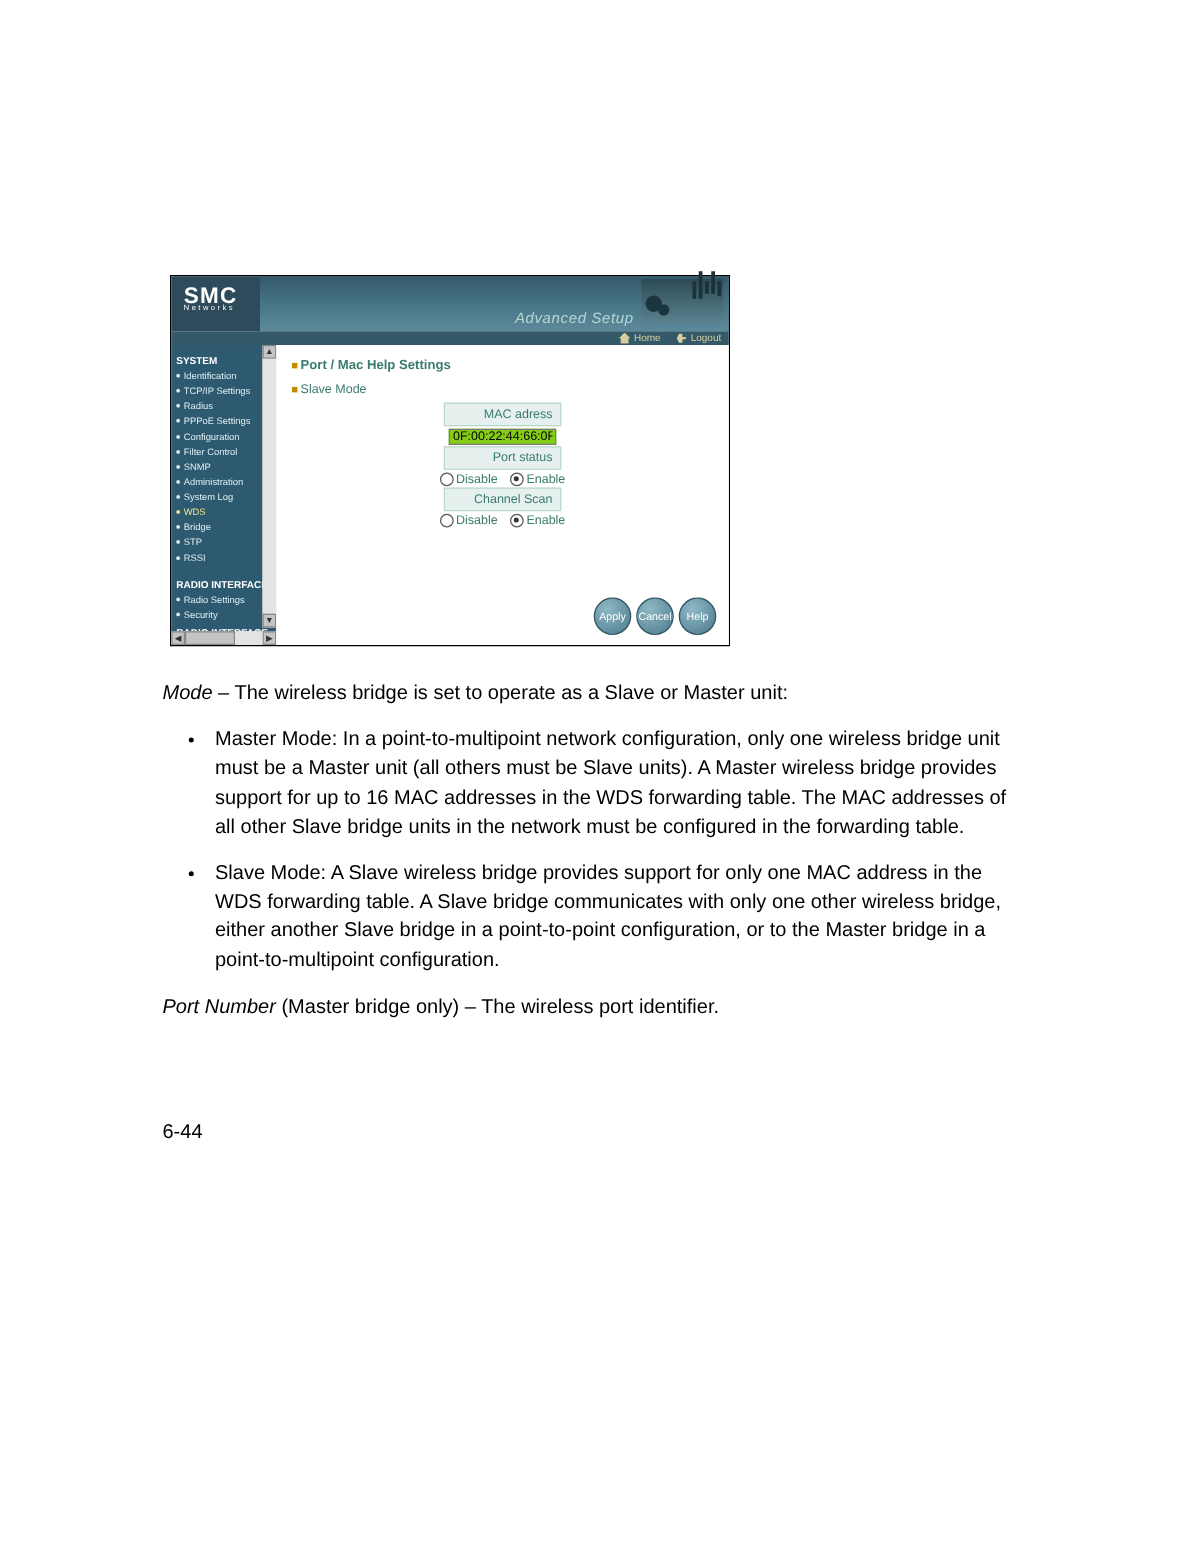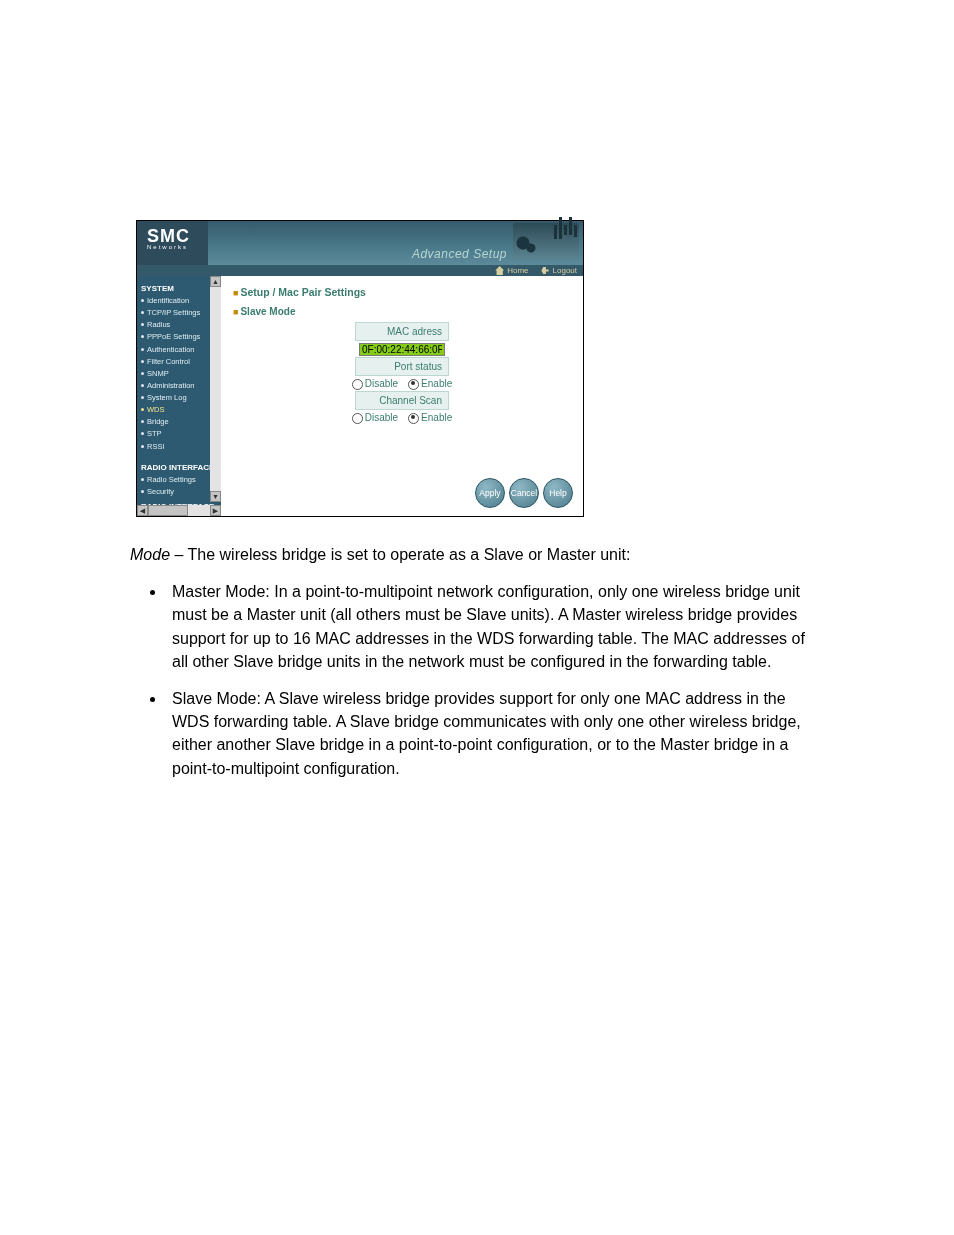--- a/index.html
+++ b/index.html
@@ -165,21 +165,21 @@
     margin:0 0 8px 0;
     font-size:10.5px;
     color:#3a7c6e;
   }
   .main h3 .sq, .subhead .sq{
     color:#c48a00;
     font-size:9px;
     margin-right:2px;
   }
   .subhead{
-    font-weight:bold; font-size:10px; color:#3a7c6e; margin-bottom:6px;
+    font-weight:normal; font-size:10px; color:#3a7c6e; margin-bottom:6px;
   }
   .form-row{
     display:flex;
     align-items:center;
     margin-top:-1px;
     flex-direction:column;
   }
   .form-label{
     width:80px;
     background:#e6f1ef;
@@ -260,21 +260,21 @@
         <span>Logout</span>
       </span>
     </div>
     <div class="shot-body">
       <div class="sidebar">
         <div class="grp">SYSTEM</div>
         <div class="item">Identification</div>
         <div class="item">TCP/IP Settings</div>
         <div class="item">Radius</div>
         <div class="item">PPPoE Settings</div>
-        <div class="item">Authentication</div>
+        <div class="item">Configuration</div>
         <div class="item">Filter Control</div>
         <div class="item">SNMP</div>
         <div class="item">Administration</div>
         <div class="item">System Log</div>
         <div class="item active">WDS</div>
         <div class="item">Bridge</div>
         <div class="item">STP</div>
         <div class="item">RSSI</div>
 
         <div class="grp" style="margin-top:10px">RADIO INTERFACE</div>
@@ -290,21 +290,21 @@
         <div class="hscroll">
           <div class="arr">◀</div>
           <div class="htrack">
               <div class="thumb"></div>
             </div>
           <div class="arr">▶</div>
         </div>
       </div>
 
       <div class="main">
-        <h3><span class="sq">■</span><span>Setup / Mac Pair Settings</span></h3>
+        <h3><span class="sq">■</span><span>Port / Mac Help Settings</span></h3>
         <div class="subhead"><span class="sq">■</span><span>Slave Mode</span></div>
 
         <div class="form-row">
           <div class="form-label">MAC adress</div>
           <div class="form-ctrl">
             <input class="mac-input" value="0F:00:22:44:66:0F" style="">
           </div>
         </div>
         <div class="form-row">
           <div class="form-label">Port status</div>
@@ -331,15 +331,19 @@
   </div>
 
   <div class="body-text">
     <p>
       <em>Mode</em><span> – The wireless bridge is set to operate as a Slave or Master unit:</span>
     </p>
     <ul>
       <li>Master Mode: In a point-to-multipoint network configuration, only one wireless bridge unit must be a Master unit (all others must be Slave units). A Master wireless bridge provides support for up to 16 MAC addresses in the WDS forwarding table. The MAC addresses of all other Slave bridge units in the network must be configured in the forwarding table.</li>
       <li>Slave Mode: A Slave wireless bridge provides support for only one MAC address in the WDS forwarding table. A Slave bridge communicates with only one other wireless bridge, either another Slave bridge in a point-to-point configuration, or to the Master bridge in a point-to-multipoint configuration.</li>
     </ul>
+    <p>
+      <em>Port Number</em><span> (Master bridge only) – The wireless port identifier.</span>
+    </p>
   </div>
 
+  <div class="page-num">6-44</div>
 </div>
 
 </body></html>

